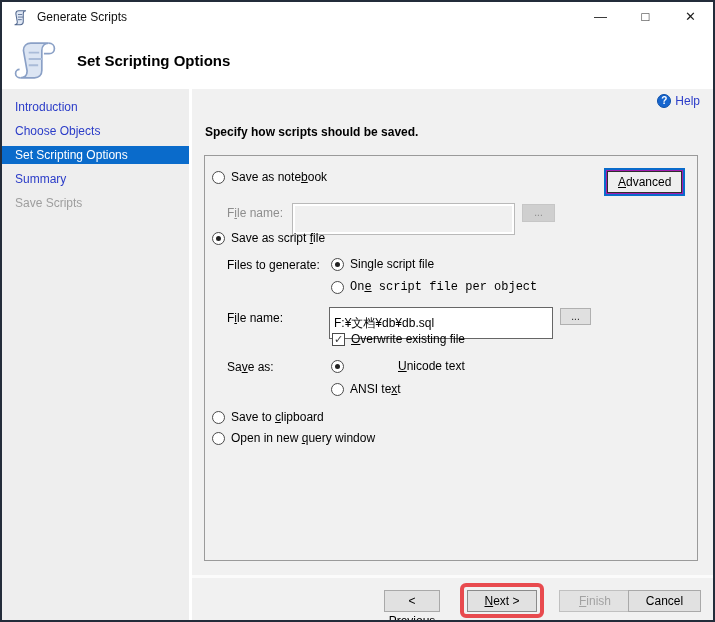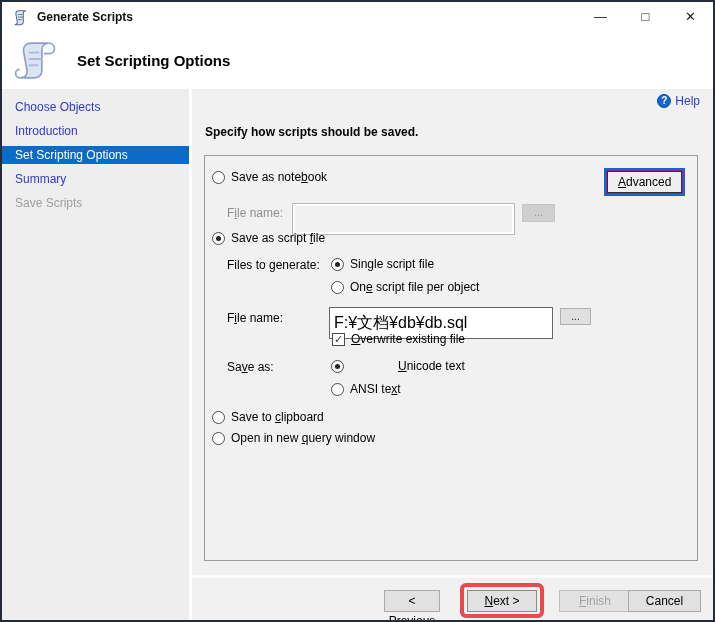--- a/index.html
+++ b/index.html
@@ -3,21 +3,21 @@
 <meta charset="utf-8">
 <style>
   * { margin:0; padding:0; box-sizing:border-box; }
   html,body { width:715px; height:622px; }
   body { font-family:"Liberation Sans","DejaVu Sans",sans-serif; font-size:12px; color:#000; background:#fff; }
   .window { position:relative; width:715px; height:622px; border:2px solid #232c3a; background:#fff; overflow:hidden; }
 
   
   .titlebar { height:30px; background:#fff; display:flex; align-items:center; padding-left:10px; }
   .titlebar .app-icon { width:17px; height:17px; display:inline-block; }
-  .titlebar .title { margin-left:8px; font-size:12px; color:#101010;font-weight:bold; }
+  .titlebar .title { margin-left:8px; font-size:12px; color:#101010; }
   .win-controls { margin-left:auto; display:flex; height:100%; }
   .win-btn { width:45px; text-align:center; line-height:30px; font-size:13px; color:#1a1a1a; cursor:default; }
 
   
   .wizhead { position:relative; height:57px; background:#fff; }
   .wizhead .big-icon { position:absolute; left:12px; top:7px; width:42px; height:42px; }
   .wizhead .page-title { position:absolute; left:75px; top:0; line-height:57px; font-size:15px; font-weight:bold; }
 
   
   .content { display:flex; height:531px; }
@@ -41,21 +41,21 @@
            display:inline-block; position:relative; flex:0 0 13px; }
   .radio.checked::after { content:""; position:absolute; left:3px; top:3px; width:5px; height:5px;
            border-radius:50%; background:#222; }
   .rlbl { margin-left:6px; }
   .ak { text-decoration:underline; text-underline-offset:1px; }
   .dim { color:#8e8e8e; }
 
   .checkbox { width:13px; height:13px; border:1px solid #4a4a4a; background:#fff; display:inline-block;
               text-align:center; line-height:11px; font-size:11px; color:#3c3c3c; flex:0 0 13px; }
 
-  .tinput { border:1px solid #666; background:#fff; font-family:inherit; font-size:16px; padding:15px 4px; }
+  .tinput { border:1px solid #666; background:#fff; font-family:inherit; font-size:12px; padding:15px 4px; }
   .tinput:disabled, .tinput.disabled { background:#f0f0f0; border:1px solid #b9b9b9; box-shadow:inset 0 0 0 2px #fff; }
   .browse { background:#e0e0e0; border:1px solid #b0b0b0; font-size:10px; text-align:center; color:#222;
             line-height:14px; cursor:pointer; }
   .browse.disabled { background:#cfcfcf; border:1px solid #c6c6c6; color:#8a8a8a; }
 
   .focus-ring { position:absolute; left:399px; top:12px; border:2px solid #0a6bcb; background:#a21caf; padding:1px; }
   .btn { background:#e1e1e1; border:1px solid #a9a9a9; font-family:inherit; font-size:12px; color:#000;
          text-align:center; cursor:pointer; }
   .adv-btn { display:block; border:1px solid #2e2e2e; background:#efefef; padding:3px 10px; }
 
@@ -94,22 +94,22 @@
         <path d="M6 37 c-2.8 0-4.5-2-4.5-4.2 0-2.2 1.7-3.8 3.8-3.8" fill="none" stroke="#8aa0c6" stroke-width="1.6"></path>
         <path d="M14 13 h10 M14 19 h13 M14 25 h9" stroke="#a9bbd8" stroke-width="1.8" fill="none"></path>
       </svg>
     </span>
     <span class="page-title">Set Scripting Options</span>
   </div>
 
   <div class="content">
 
     <div class="sidebar">
+      <div class="side-item link">Introduction</div>
       <div class="side-item link">Choose Objects</div>
-      <div class="side-item link">Introduction</div>
       <div class="side-item active">Set Scripting Options</div>
       <div class="side-item link">Summary</div>
       <div class="side-item disabled">Save Scripts</div>
     </div>
 
     <div class="main">
 
       <div class="help">
         <span class="help-icon">?</span>
         <span class="help-label">Help</span>
@@ -137,21 +137,21 @@
         <div class="row" style="left:7px; top:75px;">
           <span class="radio checked"></span>
           <span class="rlbl"><span>Save as script </span><span class="ak">f</span><span>ile</span></span>
         </div>
 
         <div class="row" style="left:22px; top:102px;">Files to generate:</div>
         <div class="row" style="left:126px; top:101px;">
           <span class="radio checked"></span>
           <span class="rlbl"><span>Sin</span><span class="ak">g</span><span>le script file</span></span>
         </div>
-        <div class="row" style="left:126px; top:124px;">
+        <div class="row" style="left:126px; top:124px;font-family:Liberation Mono, monospace;">
           <span class="radio"></span>
           <span class="rlbl"><span>On</span><span class="ak">e</span><span> script file per object</span></span>
         </div>
 
         <div class="row" style="left:22px; top:155px;">
           <span><span>F</span><span class="ak">i</span><span>le name:</span></span>
         </div>
         <input class="tinput" style="position: absolute; left: 124px; top: 151px; width: 224px; height: 20px;" value="F:¥文档¥db¥db.sql">
         <div class="browse" style="position:absolute; left:355px; top:152px; width:31px; height:17px; line-height:15px;">...</div>
 

